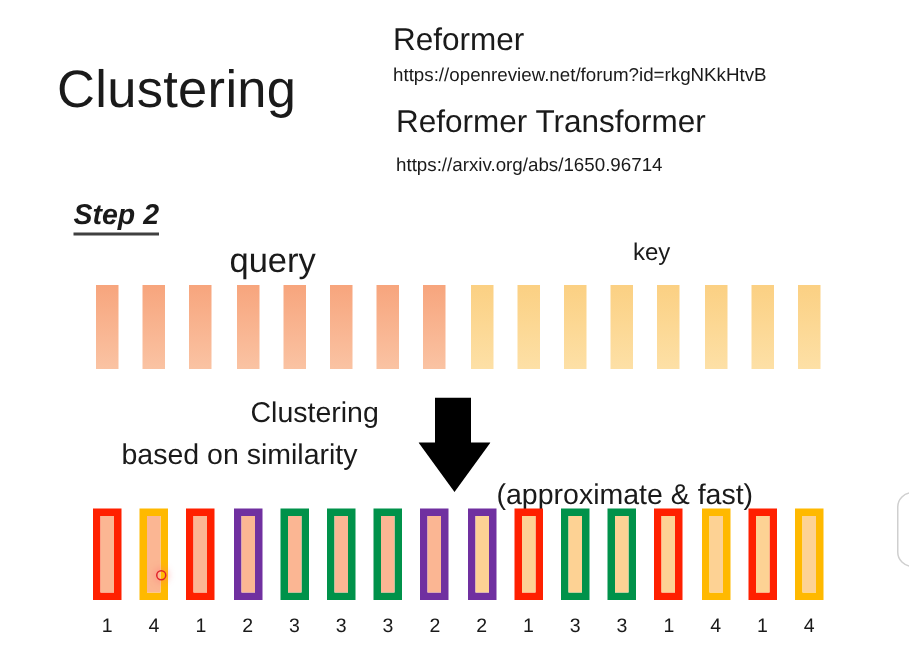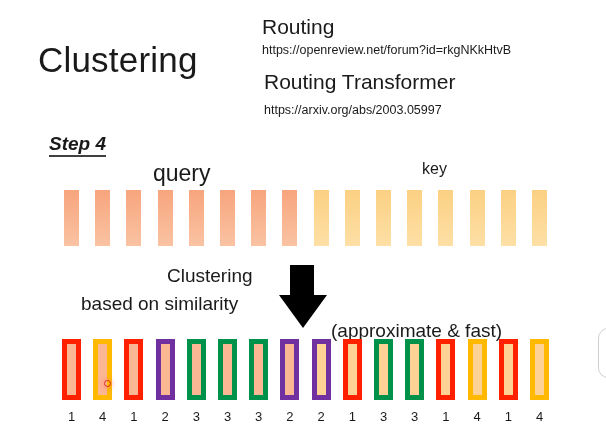--- a/index.html
+++ b/index.html
@@ -30,26 +30,26 @@
   .cid { position: absolute; top: 409px; width: 19px; text-align: center; font-size: 13px; }
   #cursor-dot { left: 104px; top: 380px; width: 5px; height: 5px; border: 1.5px solid #e0202a;
                 border-radius: 50%; box-shadow: 0 0 4px 2px rgba(255,120,120,0.35); }
   #edge-widget { left: 598px; top: 328px; width: 20px; height: 48px; border: 1px solid #cfcfcf;
                  border-radius: 10px; background: #fff; }
 </style>
 </head>
 <body>
 
 <div id="slide-title" class="abs">Clustering</div>
-<div id="ref1-title" class="abs">Routing</div>
+<div id="ref1-title" class="abs">Reformer</div>
 <div id="ref1-url" class="abs">https://openreview.net/forum?id=rkgNKkHtvB</div>
-<div id="ref2-title" class="abs">Routing Transformer</div>
-<div id="ref2-url" class="abs">https://arxiv.org/abs/2003.05997</div>
+<div id="ref2-title" class="abs">Reformer Transformer</div>
+<div id="ref2-url" class="abs">https://arxiv.org/abs/1650.96714</div>
 
-<div id="step-label" class="abs">Step 4</div>
+<div id="step-label" class="abs">Step 2</div>
 <div id="query-label" class="abs">query</div>
 <div id="key-label" class="abs">key</div>
 
 <div id="vector-row">
     <div class="vec q" style="left: 64px;"></div>
     <div class="vec q" style="left: 95.2px;"></div>
     <div class="vec q" style="left: 126.4px;"></div>
     <div class="vec q" style="left: 157.6px;"></div>
     <div class="vec q" style="left: 188.8px;"></div>
     <div class="vec q" style="left: 220px;"></div>

